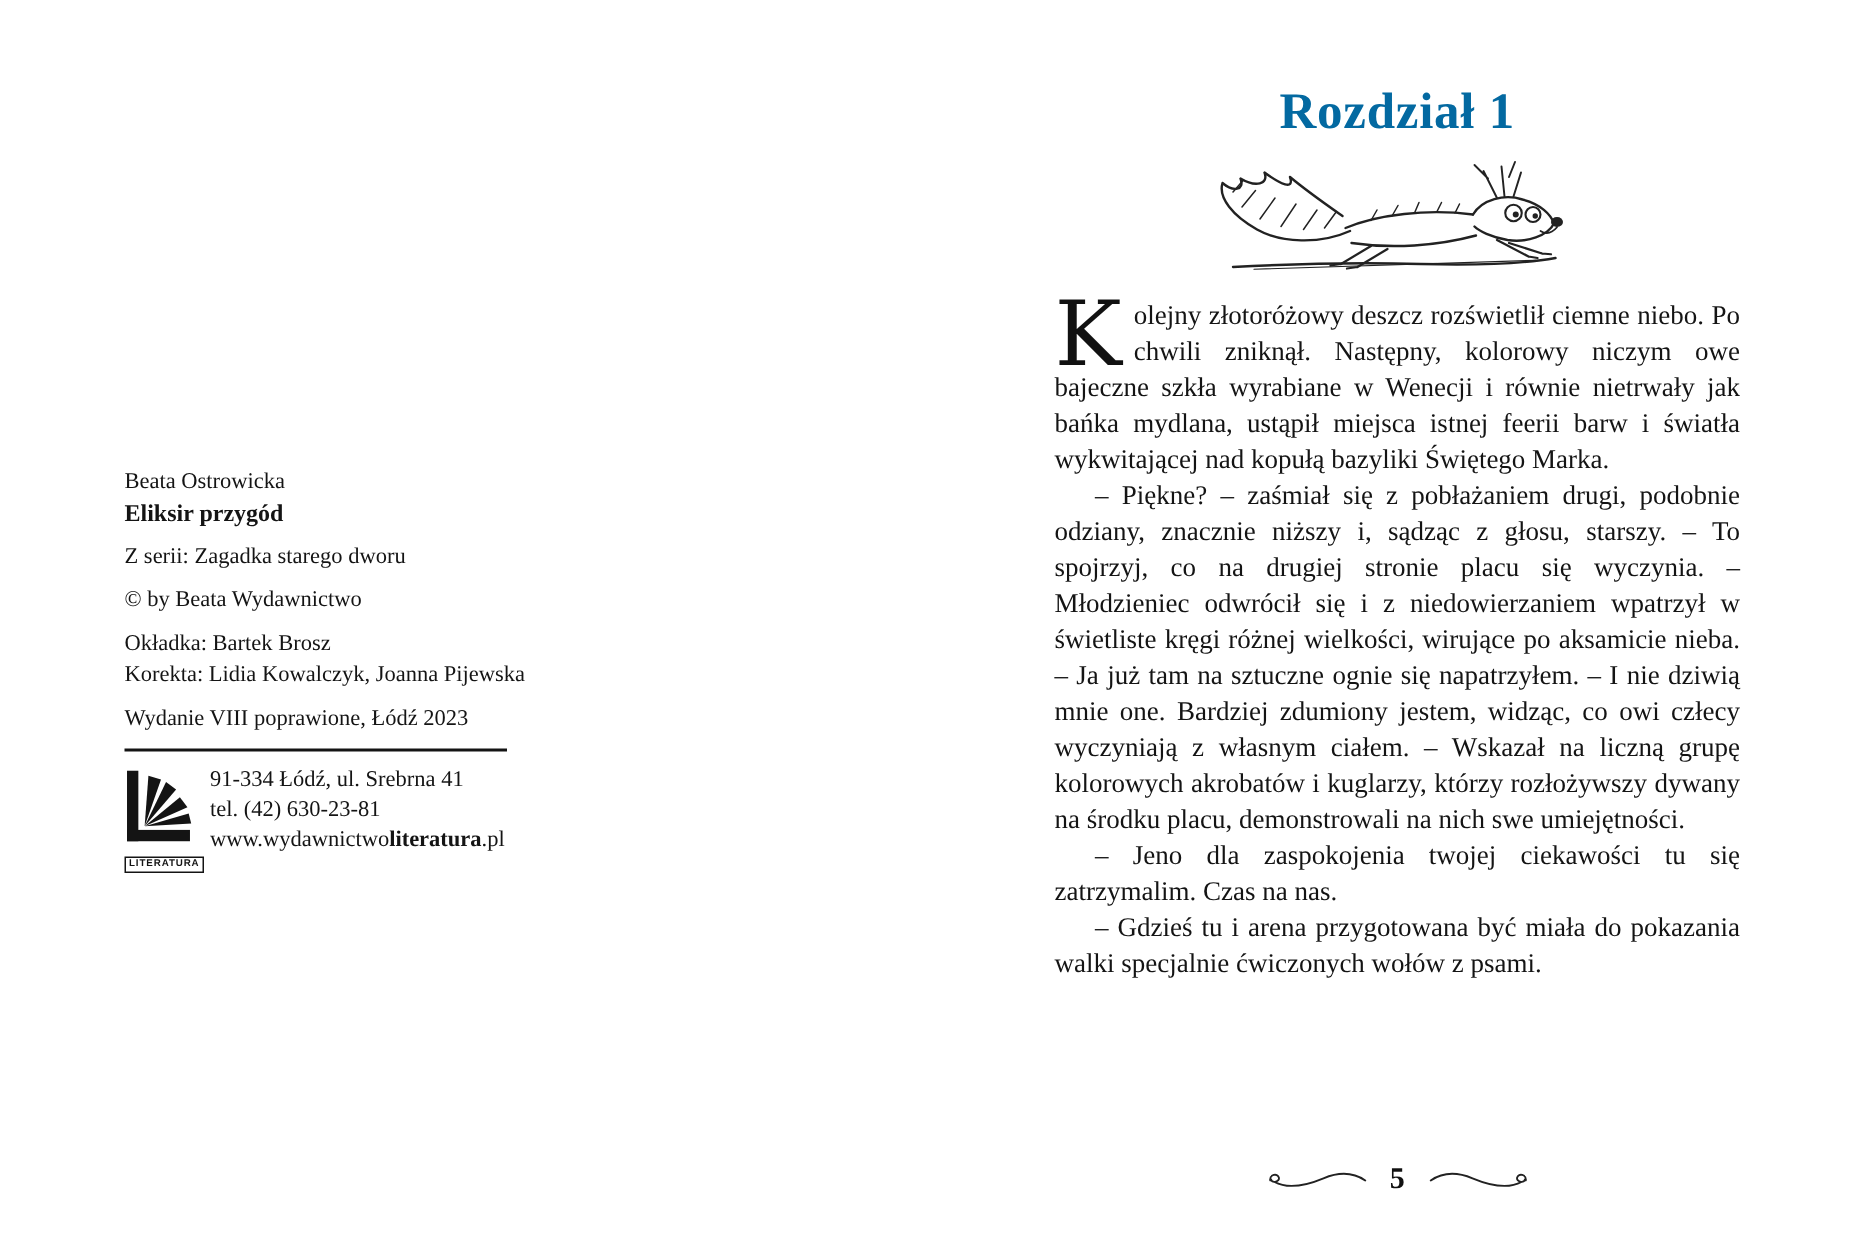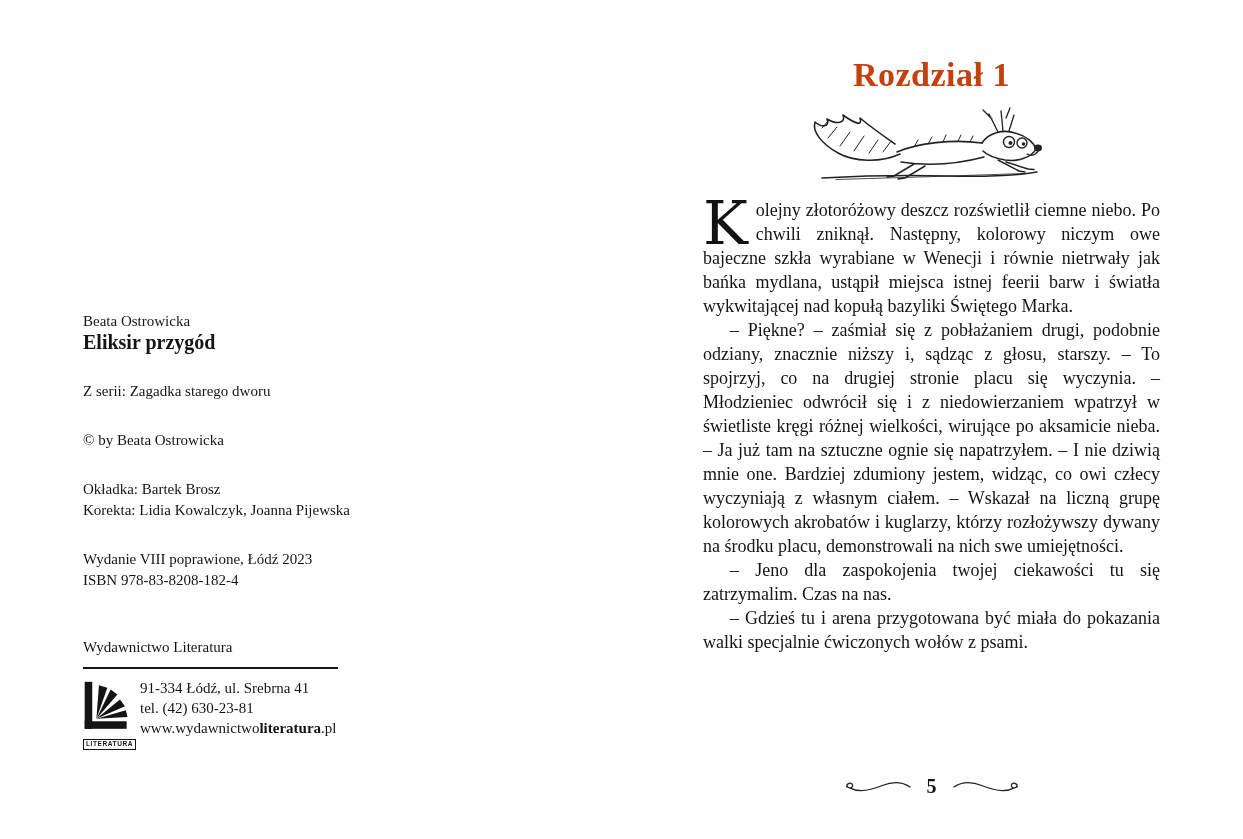--- a/index.html
+++ b/index.html
@@ -2,39 +2,39 @@
 <html lang="pl"><head>
 <meta charset="utf-8">
 <style>
   html,body{margin:0;padding:0;background:#ffffff;}
   .spread{
     position:relative;width:1243px;height:839px;background:#ffffff;
     font-family:"Liberation Serif",serif;color:#141414;overflow:hidden;
   }
   
   .left-content{position:absolute;left:83px;top:311px;width:440px;font-size:15px;line-height:21px;}
-  .book-title{font-weight:bold;font-size:20px;}
-  .blk{margin-top:28px;}
+  .book-title{font-weight:bold;font-size:16px;}
+  .blk{margin-top:8px;}
   .publisher-name{margin-top:46px;}
   .rule{margin-top:9px;width:255px;border-top:2px solid #141414;}
   .publisher-row{margin-top:8px;display:flex;align-items:flex-start;}
   .logo-box{width:47px;margin-right:10px;display:flex;flex-direction:column;align-items:flex-start;}
   .logo-box svg{display:block;}
   .logo-word{
     margin-top:2px;border:1px solid #141414;padding:1px 2px;
     font-family:"Liberation Sans",sans-serif;font-weight:bold;
     font-size:6.5px;letter-spacing:0.6px;line-height:1;white-space:nowrap;
   }
   .contact{font-size:15px;line-height:20px;padding-top:1px;}
   .website b{font-weight:bold;}
   
   .right-content{position:absolute;left:703px;top:0;width:457px;}
   .chapter-title{
     margin:56px 0 0;text-align:center;font-family:"Liberation Serif",serif;
-    font-weight:bold;font-size:34px;letter-spacing:0.5px;color:#c2410c;
+    font-weight:bold;font-size:34px;letter-spacing:0.5px;color:#0369a1;
   }
   .illustration{display:block;margin:12px auto 0;}
   .body-text{margin-top:12px;font-size:18px;line-height:24px;text-align:justify;}
   .body-text p{margin:0;text-indent:27px;}
   .body-text p.opening{text-indent:0;}
   .dropcap{
     float:left;font-size:60px;line-height:50px;height:48px;
     padding:0 8px 0 0;font-family:"DejaVu Serif",serif;color:#111;
   }
   .page-footer{
@@ -50,34 +50,32 @@
 
 <div class="spread">
 
   <div class="left-content">
     <div>Beata Ostrowicka</div>
     <div class="book-title">Eliksir przygód</div>
 
     <div class="blk">Z serii: Zagadka starego dworu</div>
 
     <div class="blk">
-      <div>© by Beata Ostrowicka</div>
+      <div>© by Beata Wydawnictwo</div>
     </div>
 
     <div class="blk">
       <div>Okładka: Bartek Brosz</div>
       <div>Korekta: Lidia Kowalczyk, Joanna Pijewska</div>
     </div>
 
     <div class="blk">
       <div>Wydanie VIII poprawione, Łódź 2023</div>
-      <div>ISBN 978-83-8208-182-4</div>
     </div>
 
-    <div class="publisher-name">Wydawnictwo Literatura</div>
     <div class="rule"></div>
 
     <div class="publisher-row">
       <div class="logo-box">
         <svg width="47" height="60" viewBox="0 0 56 64">
           <rect x="2" y="2" width="9" height="56" fill="#141414"></rect>
           <rect x="2" y="49" width="50" height="9" fill="#141414"></rect>
           <polygon points="16,46 19,6 29,9" fill="#141414"></polygon>
           <polygon points="16,46 33,11 41,17" fill="#141414"></polygon>
           <polygon points="16,46 44,23 50,31" fill="#141414"></polygon>

